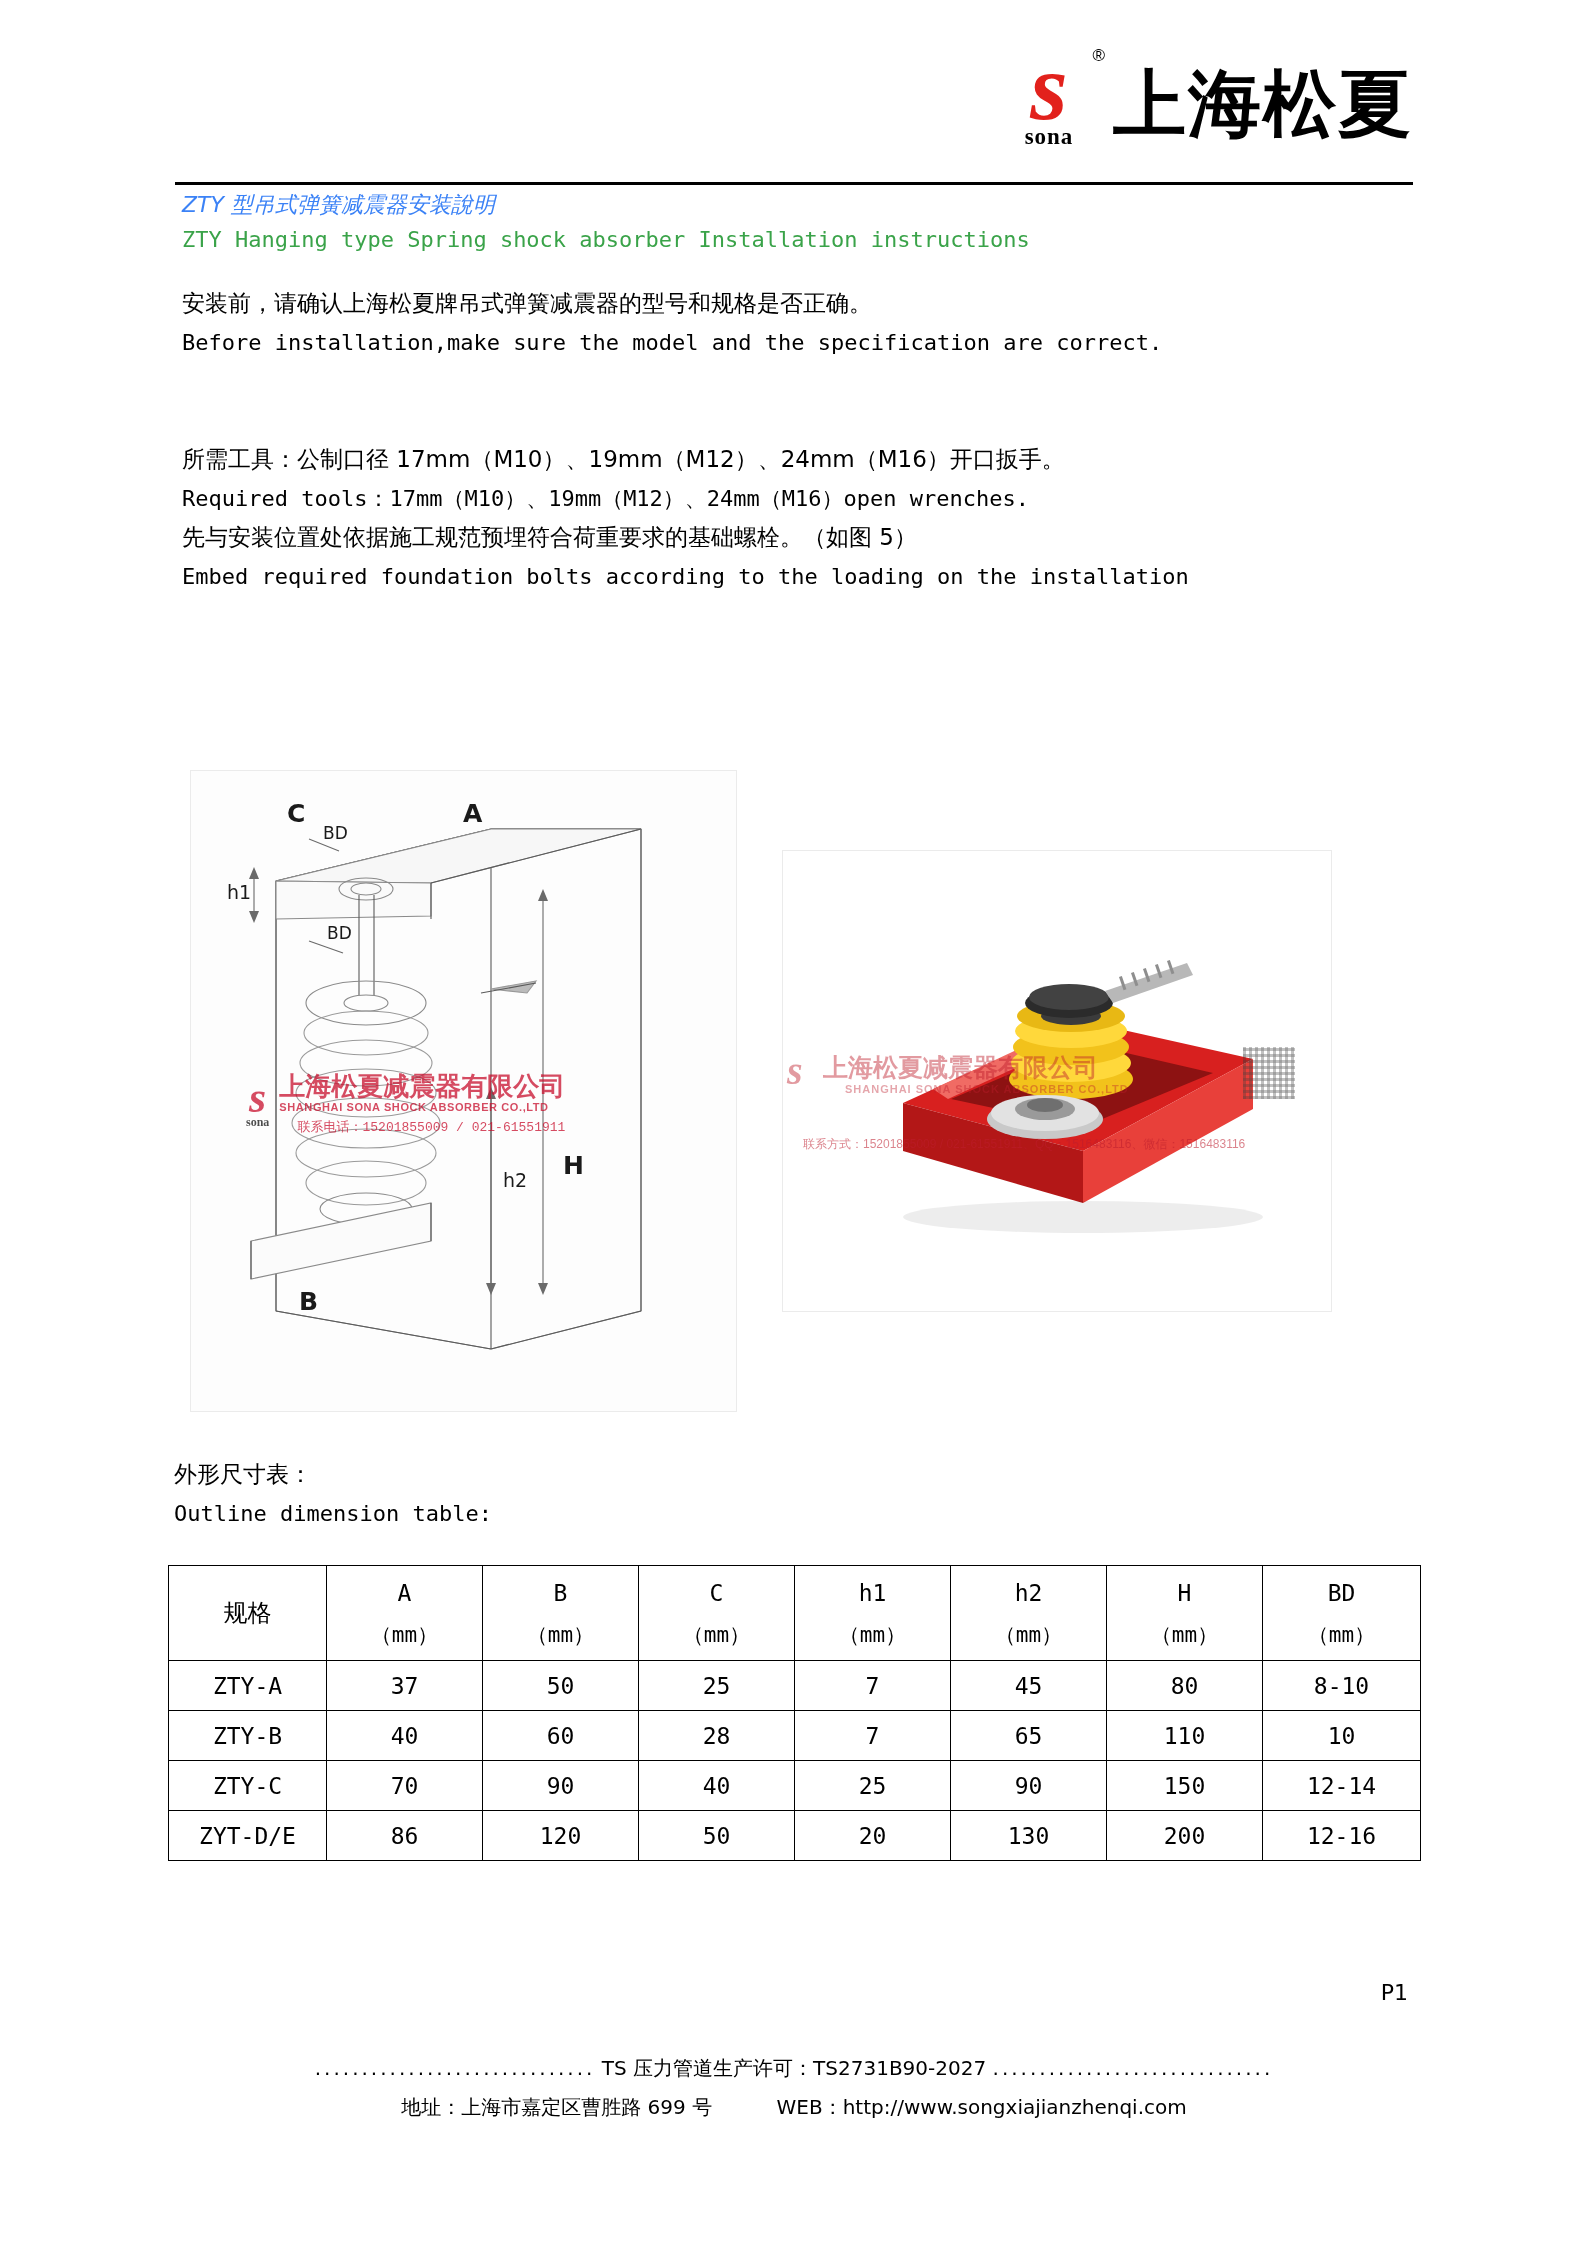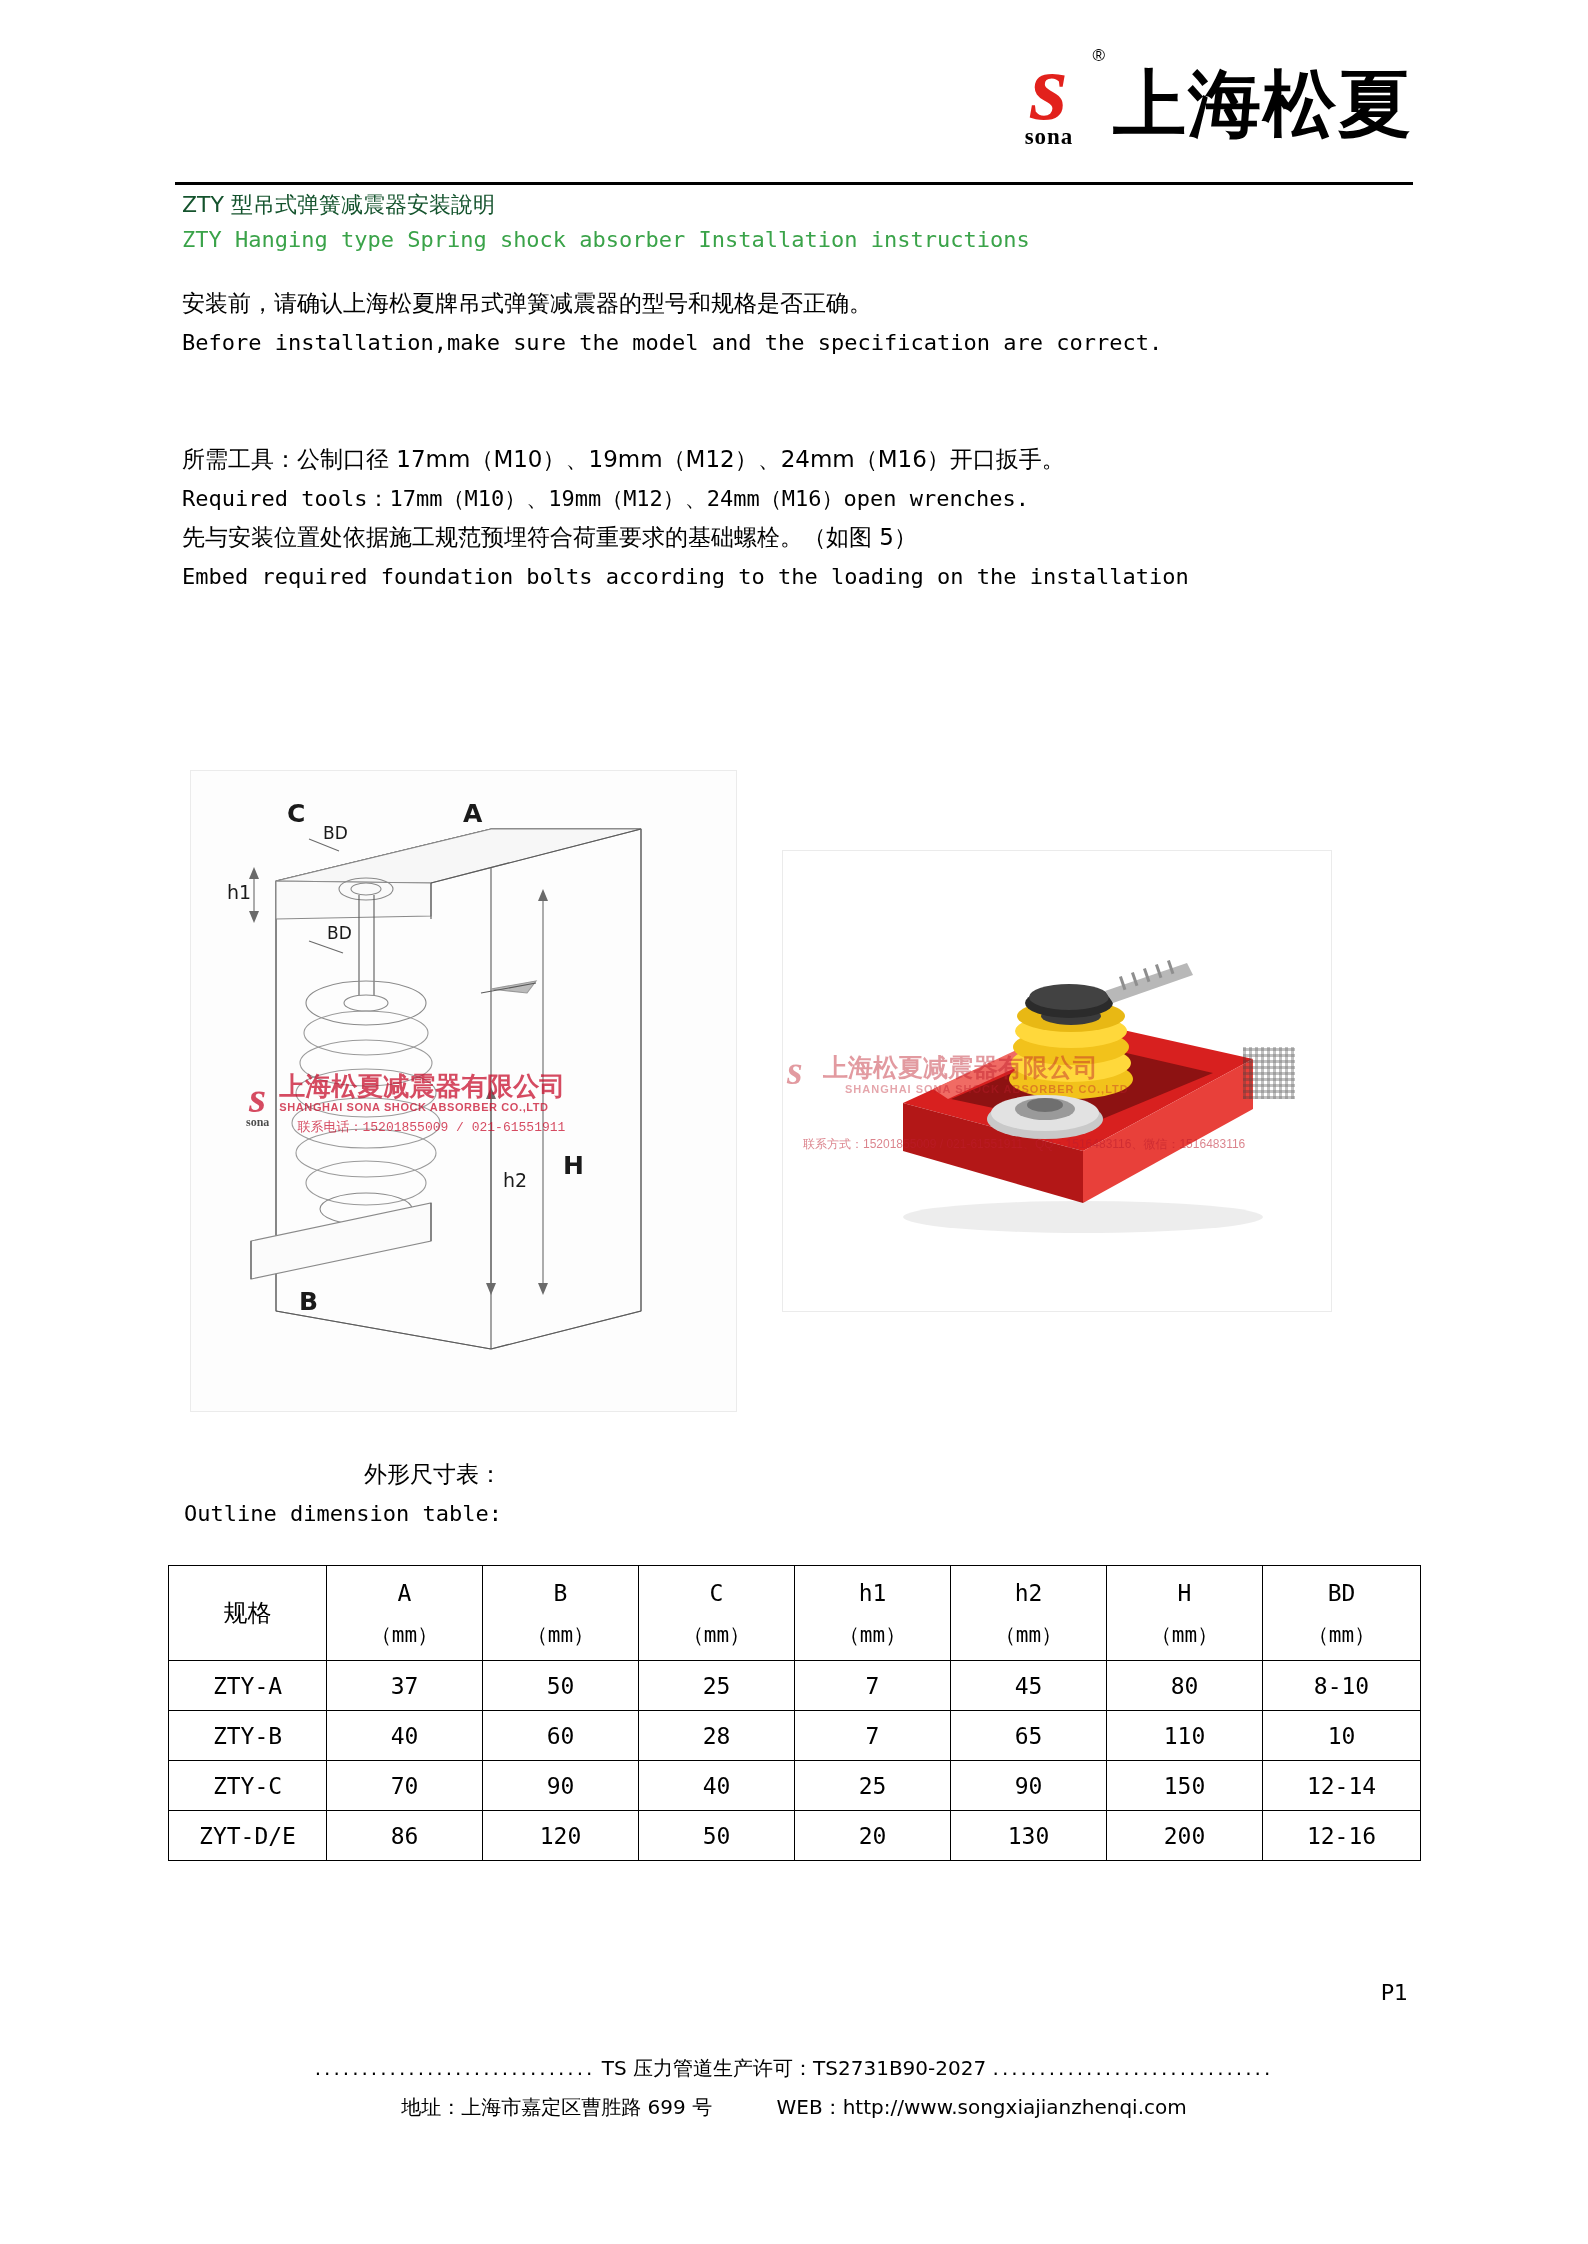--- a/index.html
+++ b/index.html
@@ -89,22 +89,23 @@
   
   .content {
     position: absolute;
     left: 182px;
     top: 188px;
     width: 1230px;
   }
   .title-cn {
     font-family: "DejaVu Sans", sans-serif;
     font-size: 22px;
-    color: #14532d;
+    color: #3b82f6;
     line-height: 34px;
+    font-style: italic;
   }
   .title-en {
     font-family: "DejaVu Sans Mono", monospace;
     font-size: 22px;
     color: #3aa349;
     line-height: 36px;
     letter-spacing: 0px;
   }
   .para {
     margin-top: 26px;
@@ -270,23 +271,22 @@
     height: 52px;
     background:
       repeating-linear-gradient(0deg, rgba(60,60,60,0.45) 0 3px, rgba(255,255,255,0) 3px 6px),
       repeating-linear-gradient(90deg, rgba(60,60,60,0.45) 0 3px, rgba(255,255,255,0) 3px 6px);
     opacity: 0.7;
   }
 
   
   .table-head {
     position: absolute;
-    left: 184px;
+    left: 174px;
     top: 1455px;
-    text-align: right;
   }
   .table-wrap {
     position: absolute;
     left: 168px;
     top: 1565px;
     width: 1252px;
   }
   table.dims {
     border-collapse: collapse;
     width: 1252px;

